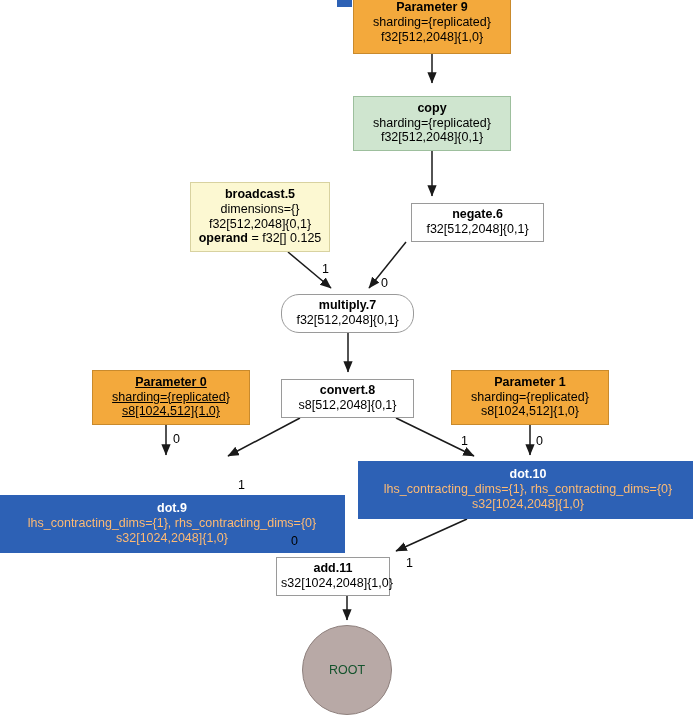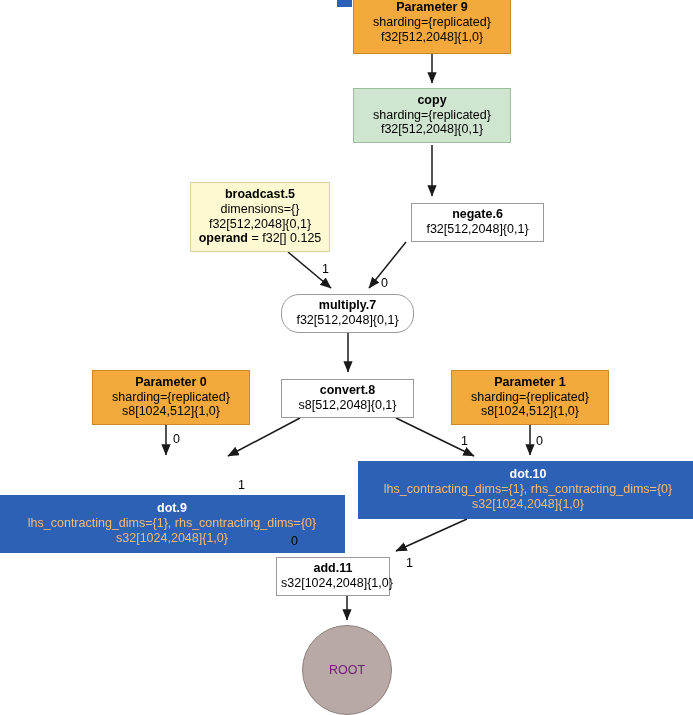--- a/index.html
+++ b/index.html
@@ -78,21 +78,21 @@
 
   .root-node {
     position: absolute;
     border-radius: 50%;
     background: #b8a9a6;
     border: 1px solid #8e807d;
     display: flex;
     align-items: center;
     justify-content: center;
     font-size: 12.5px;
-    color: #701a75;
+    color: #14532d;
     box-sizing: border-box;
   }
   .edge-label {
     position: absolute;
     font-size: 12.5px;
     color: #000000;
     white-space: nowrap;
   }
   .clip-artifact {
     position: absolute;
@@ -162,21 +162,21 @@
       <line x1="347" y1="596" x2="347" y2="620" stroke="#1a1a1a" stroke-width="1.5" marker-end="url(#arrow)"></line>
     </g>
   </svg>
 
   <div class="node param" style="left:353px; top:-8px; width:158px; height:62px;">
     <div class="title">Parameter 9</div>
     <div class="line">sharding={replicated}</div>
     <div class="line">f32[512,2048]{1,0}</div>
   </div>
 
-  <div class="node copyn" style="left:353px; top:88px; width:158px; height:55px;">
+  <div class="node copyn" style="left:353px; top:96px; width:158px; height:55px;">
     <div class="title">copy</div>
     <div class="line">sharding={replicated}</div>
     <div class="line">f32[512,2048]{0,1}</div>
   </div>
 
   <div class="node broadcast" style="left:190px; top:182px; width:140px; height:70px;">
     <div class="title">broadcast.5</div>
     <div class="line">dimensions={}</div>
     <div class="line">f32[512,2048]{0,1}</div>
     <div class="line"><span class="bold-inline">operand</span><span> = f32[] 0.125</span></div>
@@ -190,21 +190,21 @@
   <div class="node plain" style="left:281px; top:294px; width:133px; height:39px;border-radius:18px;">
     <div class="title">multiply.7</div>
     <div class="line">f32[512,2048]{0,1}</div>
   </div>
 
   <div class="node plain" style="left:281px; top:379px; width:133px; height:39px;">
     <div class="title">convert.8</div>
     <div class="line">s8[512,2048]{0,1}</div>
   </div>
 
-  <div class="node param" style="left:92px; top:370px; width:158px; height:55px;">
+  <div class="node param" style="left:92px; top:370px; width:158px; height:55px;text-decoration:underline;">
     <div class="title">Parameter 0</div>
     <div class="line">sharding={replicated}</div>
     <div class="line">s8[1024,512]{1,0}</div>
   </div>
 
   <div class="node param" style="left:451px; top:370px; width:158px; height:55px;">
     <div class="title">Parameter 1</div>
     <div class="line">sharding={replicated}</div>
     <div class="line">s8[1024,512]{1,0}</div>
   </div>

